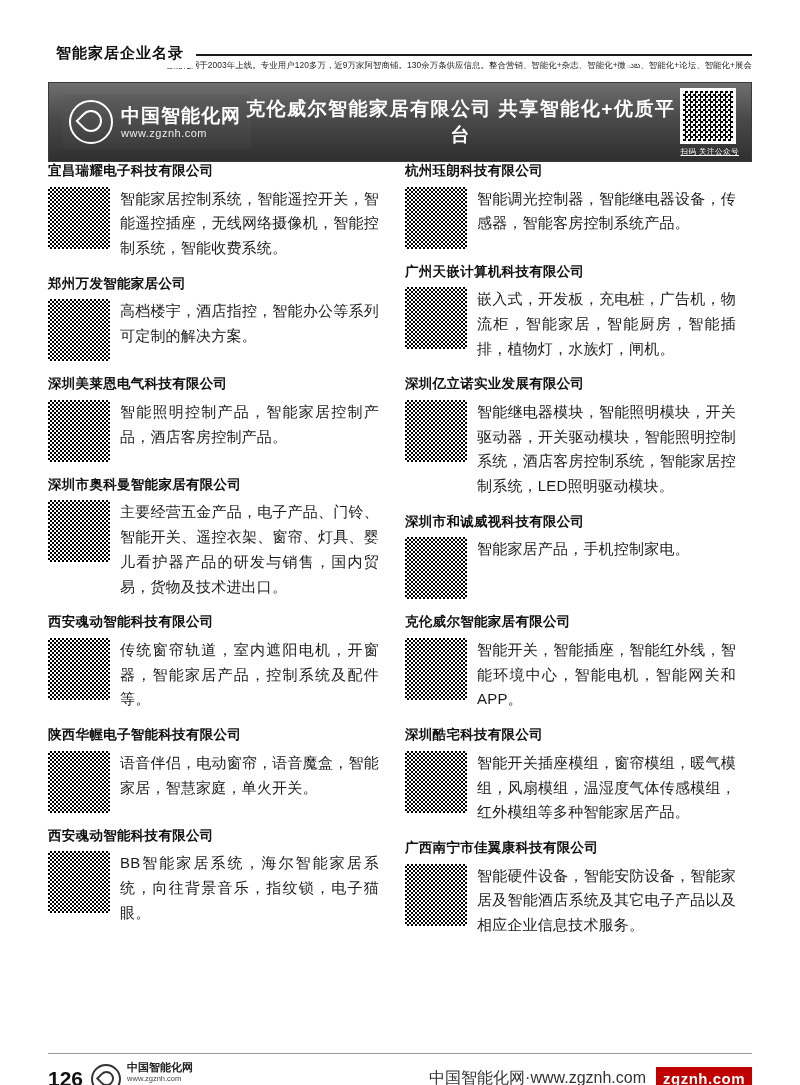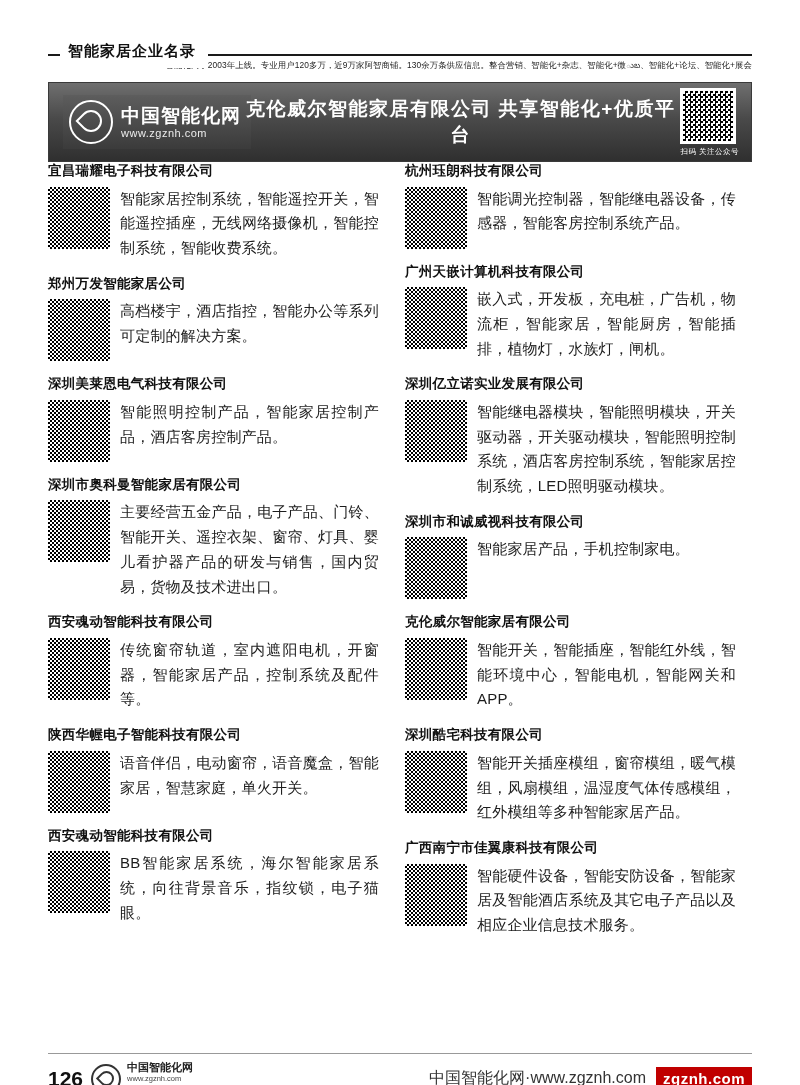--- a/index.html
+++ b/index.html
@@ -32,31 +32,30 @@
   .header-rule {
     position: absolute;
     left: 0;
     right: 0;
     top: 16px;
     height: 2px;
     background: #1a1a1a;
   }
   .header-title-box {
     position: absolute;
-    left: 12px;
+    left: 0;
     top: 0;
     background: #ffffff;
     padding: 0 12px 0 8px;
     font-size: 15px;
     font-weight: bold;
     letter-spacing: 1px;
     color: #111;
     line-height: 30px;
     z-index: 2;
-    font-family: Liberation Mono, monospace;
   }
   .header-sub {
     position: absolute;
     right: 0;
     top: 22px;
     font-size: 8.4px;
     color: #1d1d1d;
     letter-spacing: 0.1px;
     white-space: nowrap;
   }
@@ -138,20 +137,21 @@
   .banner-qr {
     width: 50px;
     height: 50px;
     background-size: 5px 5px;
   }
   .banner-qr-label {
     font-size: 7.5px;
     color: #ffffff;
     margin-top: 3px;
     letter-spacing: 0.5px;
+    text-decoration: underline;
   }
 
   
   .columns {
     display: flex;
     gap: 26px;
   }
   .col {
     width: 331px;
   }

